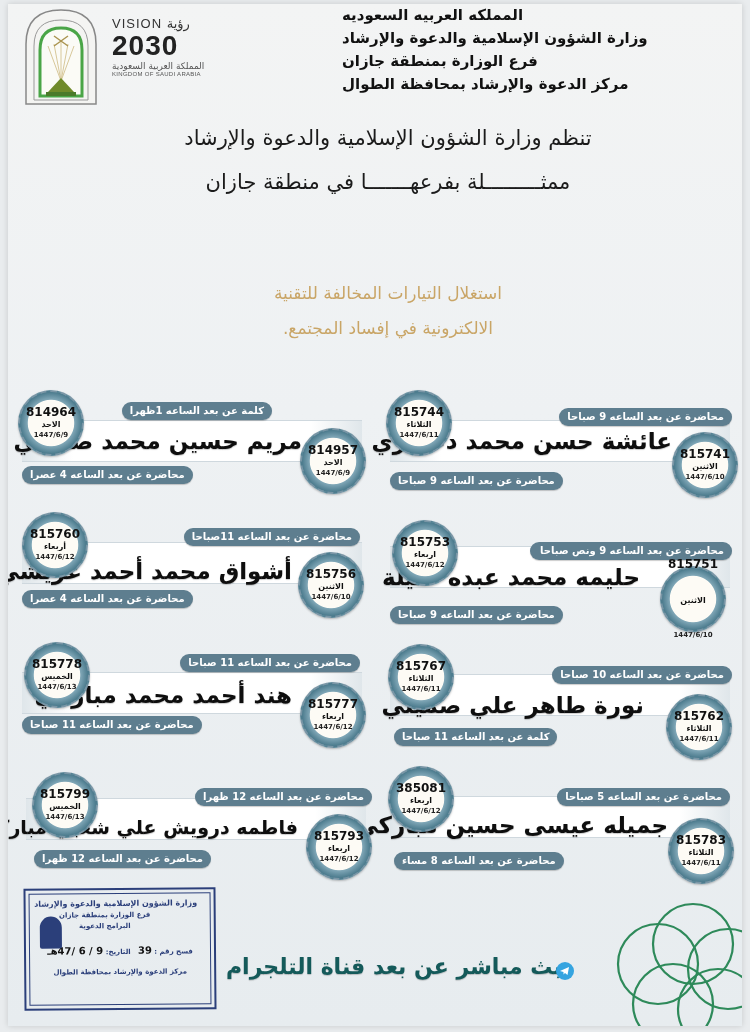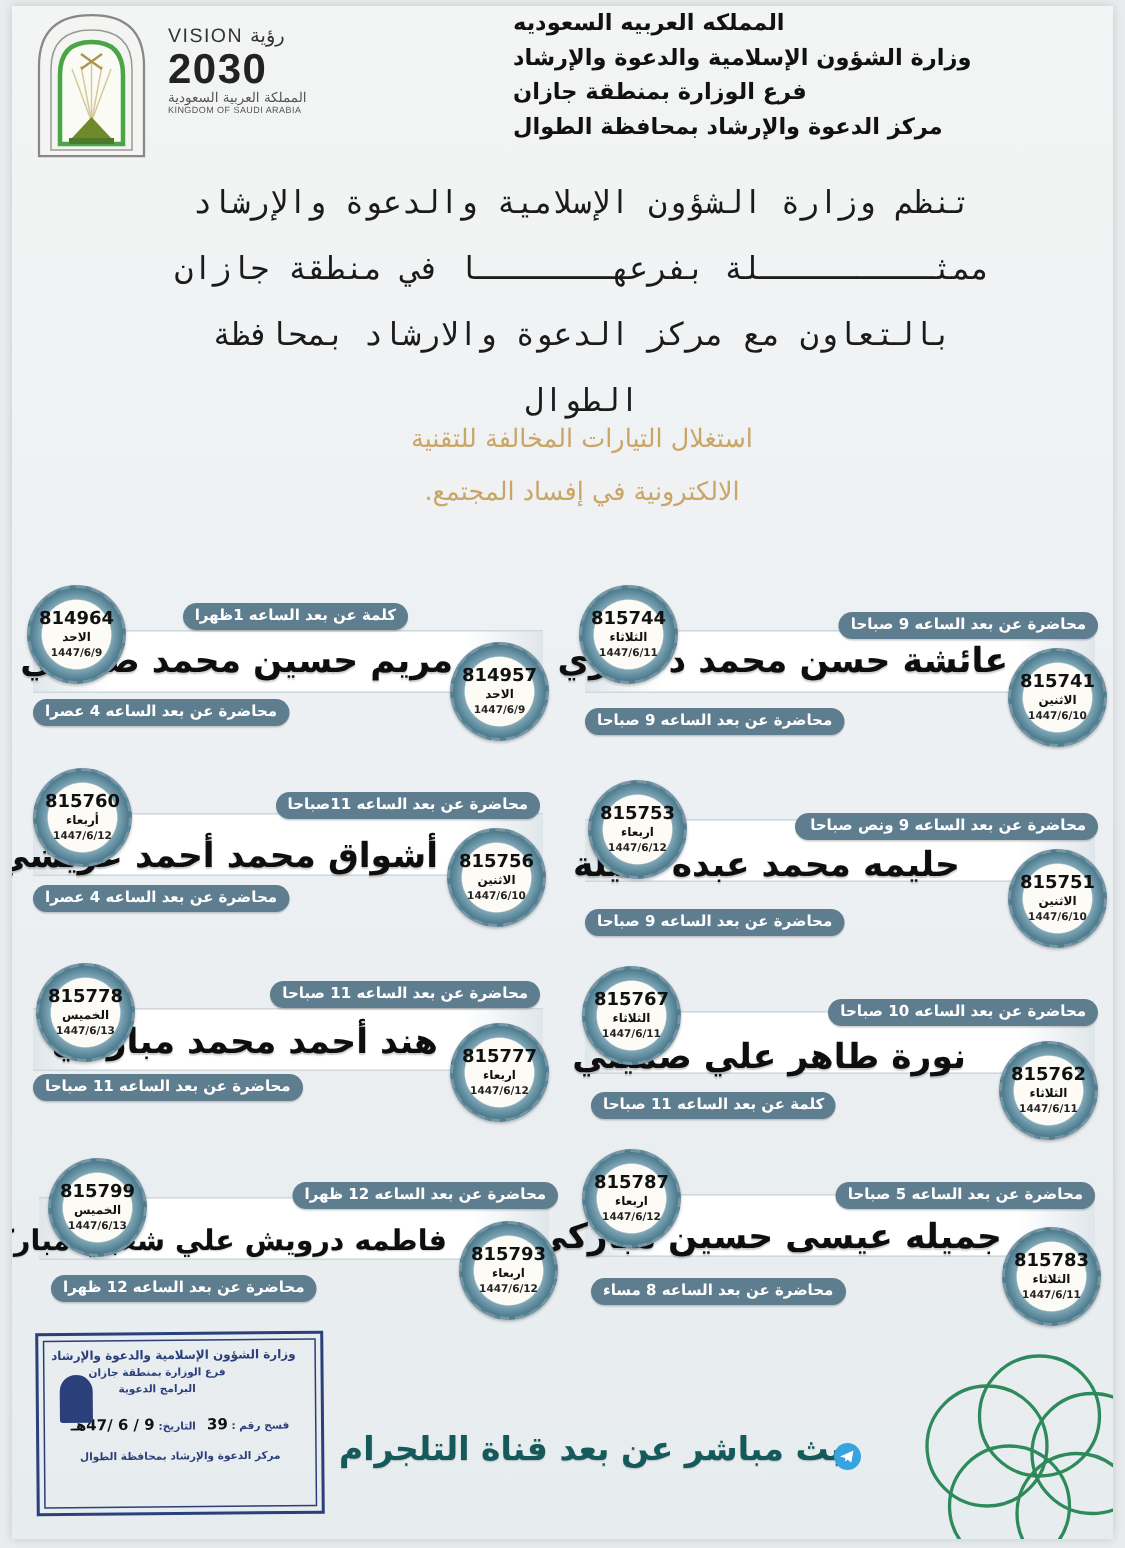--- a/index.html
+++ b/index.html
@@ -26,21 +26,21 @@
   .vision {
     position: absolute; left: 104px; top: 12px; width: 120px; height: 80px;
   }
   .vision .v1 { font-size: 13px; letter-spacing: 1px; color: #333; font-family: "Liberation Sans", sans-serif; }
   .vision .v2 { font-size: 28px; font-weight: bold; color: #222; font-family: "Liberation Sans", sans-serif; line-height: 30px; letter-spacing: 1px;}
   .vision .v3 { font-size: 9px; color: #555; direction: rtl; text-align: left; }
   .vision .v4 { font-size: 6px; color: #555; letter-spacing: 0.3px; font-family: "Liberation Sans", sans-serif;}
   .intro {
     position: absolute; left: 100px; top: 112px; width: 560px;
     direction: rtl; text-align: center; color: #1b1b1b;
-    font-size: 21px; line-height: 44px; font-family: Liberation Mono, monospace;
+    font-size: 21px; line-height: 44px;
   }
   .topic {
     position: absolute; left: 140px; top: 272px; width: 480px;
     direction: rtl; text-align: center; color: #c9a566;
     font-size: 17px; line-height: 35px;
   }
   .card {
     position: absolute; width: 360px; height: 105px;
   }
   .card .band {
@@ -131,21 +131,20 @@
   <div class="header-text">
     <div>المملكه العربيه السعوديه</div>
     <div>وزارة الشؤون الإسلامية والدعوة والإرشاد</div>
     <div>فرع الوزارة بمنطقة جازان</div>
     <div>مركز الدعوة والإرشاد بمحافظة الطوال</div>
   </div>
 
   <div class="intro">
     <div>تنظم وزارة الشؤون الإسلامية والدعوة والإرشاد</div>
     <div>ممثـــــــــلة بفرعهـــــــا في منطقة جازان</div>
-    <div>بالتعاون مع مركز الدعوة والارشاد بمحافظة الطوال</div>
   </div>
 
   <div class="topic">
     <div>استغلال التيارات المخالفة للتقنية</div>
     <div>الالكترونية في إفساد المجتمع.</div>
   </div>
 
   <div class="card" style="left:372px; top:386px;">
     <div class="band"></div>
     <div class="pill" style="right:8px; top:18px;">محاضرة عن بعد الساعه 9 صباحا</div>
@@ -183,21 +182,21 @@
   <div class="card" style="left:372px; top:512px;">
     <div class="band"></div>
     <div class="pill" style="right:8px; top:26px;padding-left:10px;">محاضرة عن بعد الساعه 9 ونص صباحا</div>
     <div class="name" style="right:100px; top:42px;">حليمه محمد عبده غليلة</div>
     <div class="pill" style="left:10px; top:90px;">محاضرة عن بعد الساعه 9 صباحا</div>
     <div class="badge" style="left:12px; top:4px;">
       <div class="num">815753</div>
       <div class="day">اربعاء</div>
       <div class="date">1447/6/12</div>
     </div>
-    <div class="badge" style="right:2px; top:50px;">
+    <div class="badge" style="right:14px; top:50px;gap:24px;">
       <div class="num">815751</div>
       <div class="day">الاثنين</div>
       <div class="date">1447/6/10</div>
     </div>
   </div>
 
   <div class="card" style="left:4px; top:508px;">
     <div class="band"></div>
     <div class="pill" style="right:12px; top:16px;">محاضرة عن بعد الساعه 11صباحا</div>
     <div class="name" style="right:80px; top:40px;">أشواق محمد أحمد عريشي</div>
@@ -247,21 +246,21 @@
       <div class="date">1447/6/12</div>
     </div>
   </div>
 
   <div class="card" style="left:372px; top:762px;">
     <div class="band"></div>
     <div class="pill" style="right:10px; top:22px;margin-left:34px;">محاضرة عن بعد الساعه 5 صباحا</div>
     <div class="name" style="right:72px; top:40px;">جميله عيسى حسين مباركي</div>
     <div class="pill" style="left:14px; top:86px;">محاضرة عن بعد الساعه 8 مساء</div>
     <div class="badge" style="left:8px; top:0px;">
-      <div class="num">815787</div>
+      <div class="num">385081</div>
       <div class="day">اربعاء</div>
       <div class="date">1447/6/12</div>
     </div>
     <div class="badge" style="right:6px; top:52px;">
       <div class="num">815783</div>
       <div class="day">الثلاثاء</div>
       <div class="date">1447/6/11</div>
     </div>
   </div>
 

